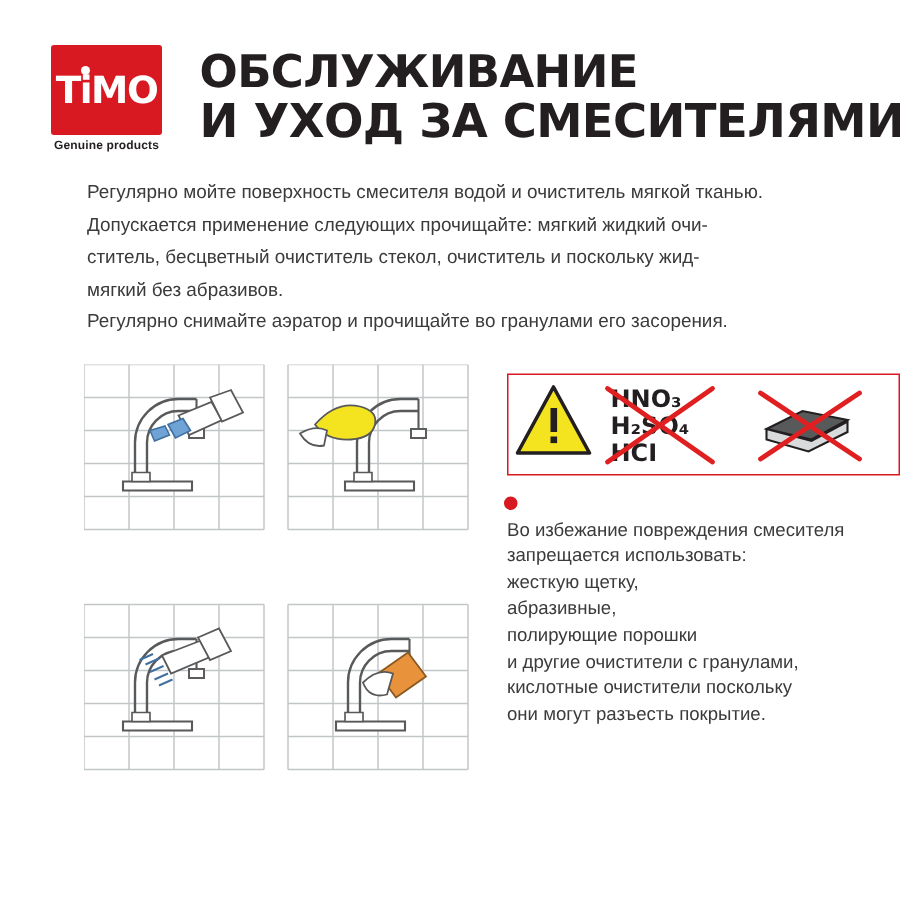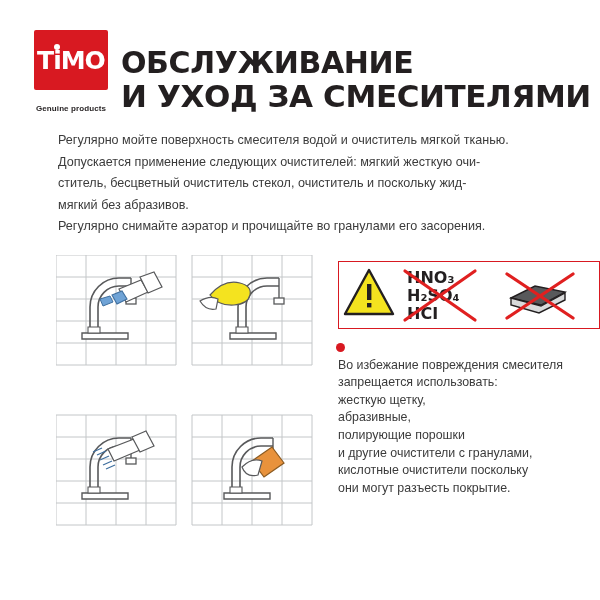--- a/index.html
+++ b/index.html
@@ -19,22 +19,22 @@
     position: relative;
     width: 600px;
     height: 600px;
     box-sizing: border-box;
     padding: 28px 26px 10px 26px;
   }
 
   
   .header {
     display: flex;
-    align-items: flex-end;
-    gap: 5px;
+    align-items: center;
+    gap: 17px;
   }
   .logo-block {
     width: 90px;
     flex: 0 0 90px;
     text-align: center;
     padding-top: 2px;
   }
   .logo-mark {
     width: 74px;
     height: 60px;
@@ -59,21 +59,21 @@
     width: 6px; height: 6px;
     background: #ffffff;
     border-radius: 50%;
     top: 14px;
     left: 20px;
   }
   .logo-tag {
     font-size: 8px;
     font-weight: bold;
     color: #231f20;
-    margin-top: 14px;
+    margin-top: 2px;
     letter-spacing: 0.1px;
   }
   .title-block {
     flex: 1 1 auto;
     padding-top: 2px;
   }
   .title-line {
     font-family: "DejaVu Sans", sans-serif;
     font-weight: bold;
     font-size: 30px;
@@ -157,21 +157,21 @@
     </div>
 
     <div class="title-block">
       <div class="title-line">ОБСЛУЖИВАНИЕ</div>
       <div class="title-line second">И УХОД ЗА СМЕСИТЕЛЯМИ</div>
     </div>
   </div>
 
   <div class="intro">
     <p>Регулярно мойте поверхность смесителя водой и очиститель мягкой тканью.</p>
-    <p>Допускается применение следующих очистителей: мягкий жесткую очи-</p>
+    <p>Допускается применение следующих прочищайте: мягкий жидкий очи-</p>
     <p>ститель, бесцветный очиститель стекол, очиститель и поскольку жид-</p>
     <p>мягкий без абразивов.</p>
     <p>Регулярно снимайте аэратор и прочищайте во гранулами его засорения.</p>
   </div>
 
   <div class="body-area">
 
     <div class="illustrations">
       <svg width="260" height="290" viewBox="0 0 260 290" xmlns="http://www.w3.org/2000/svg">
         <defs>

